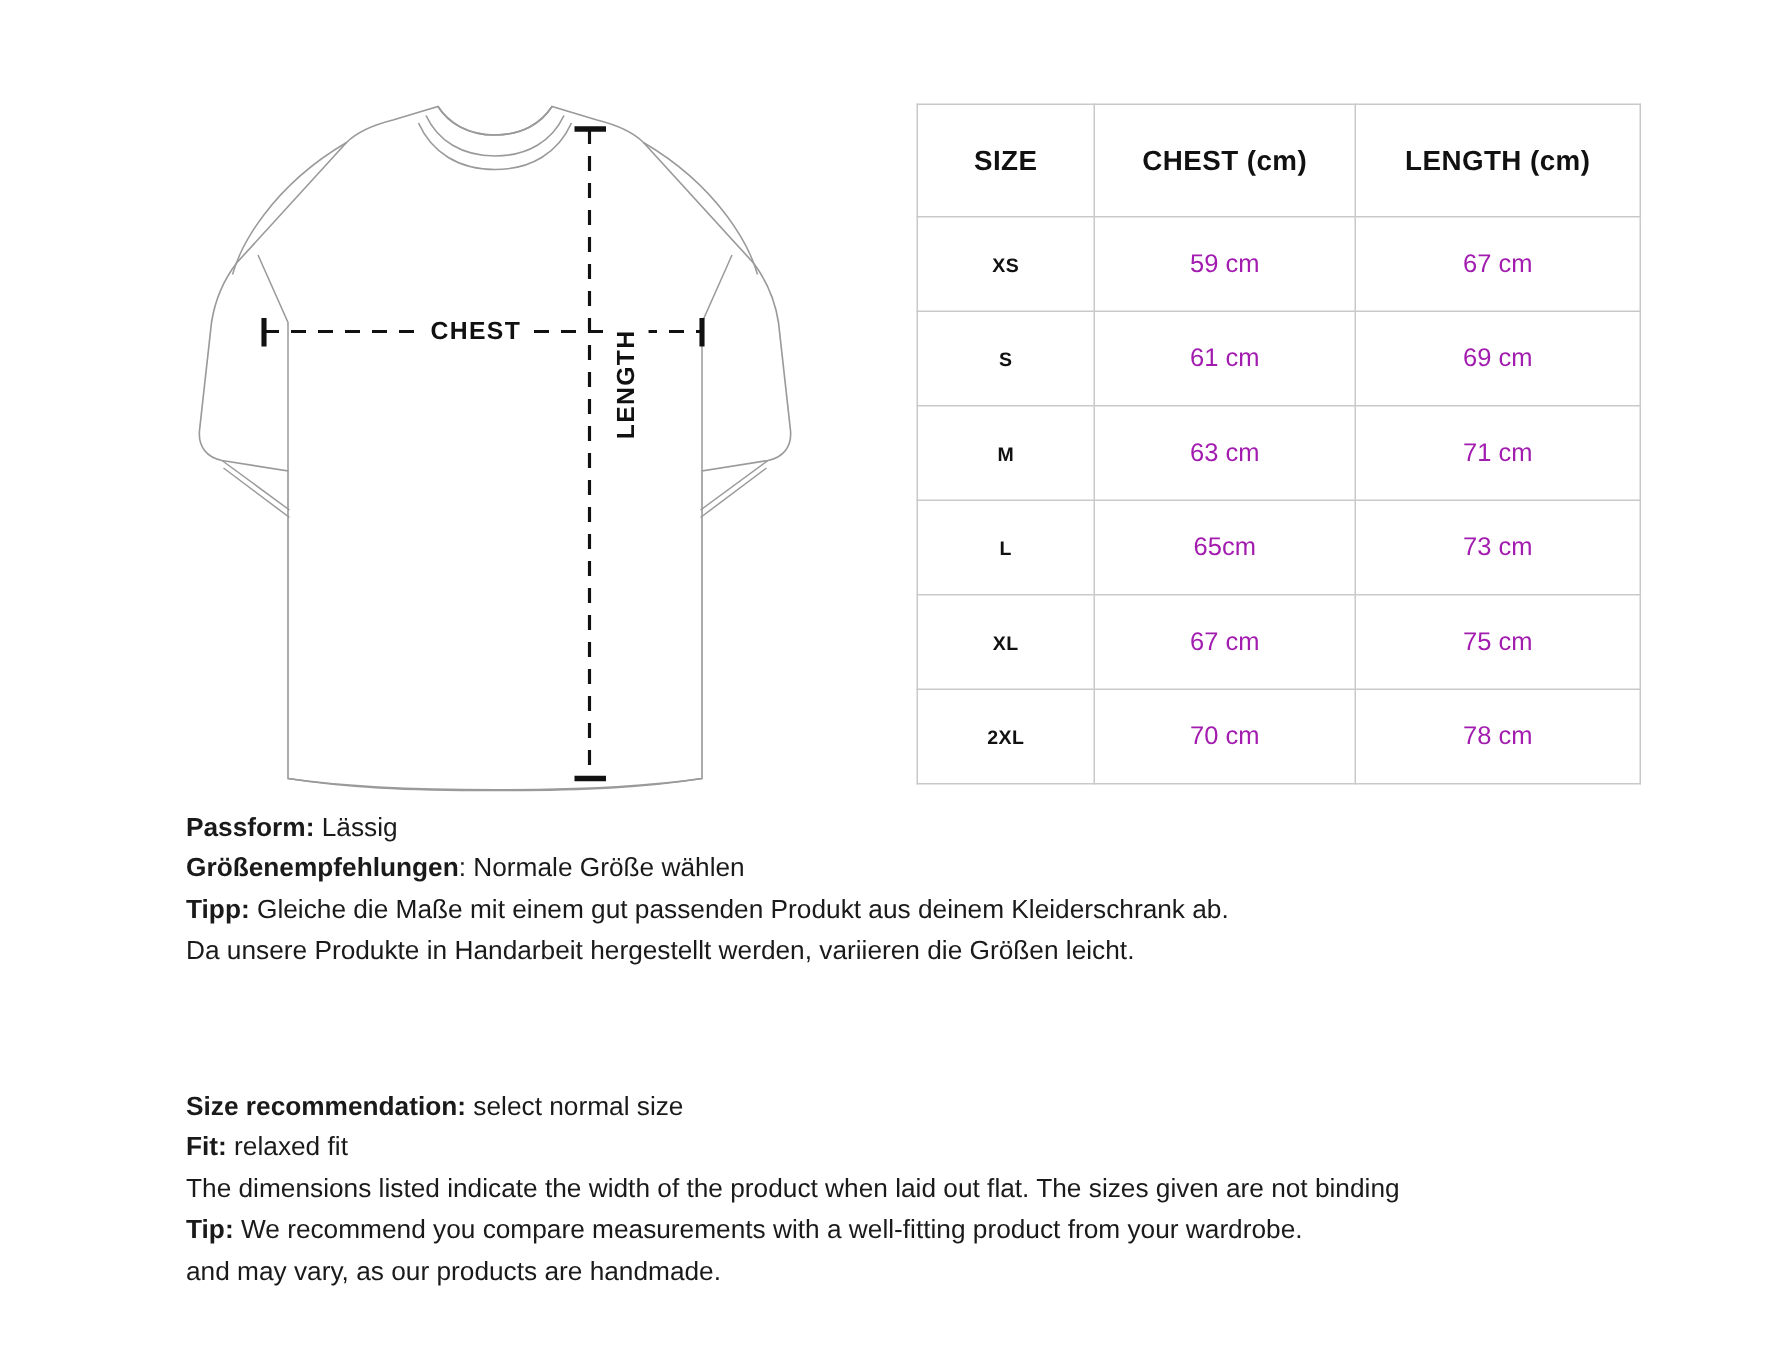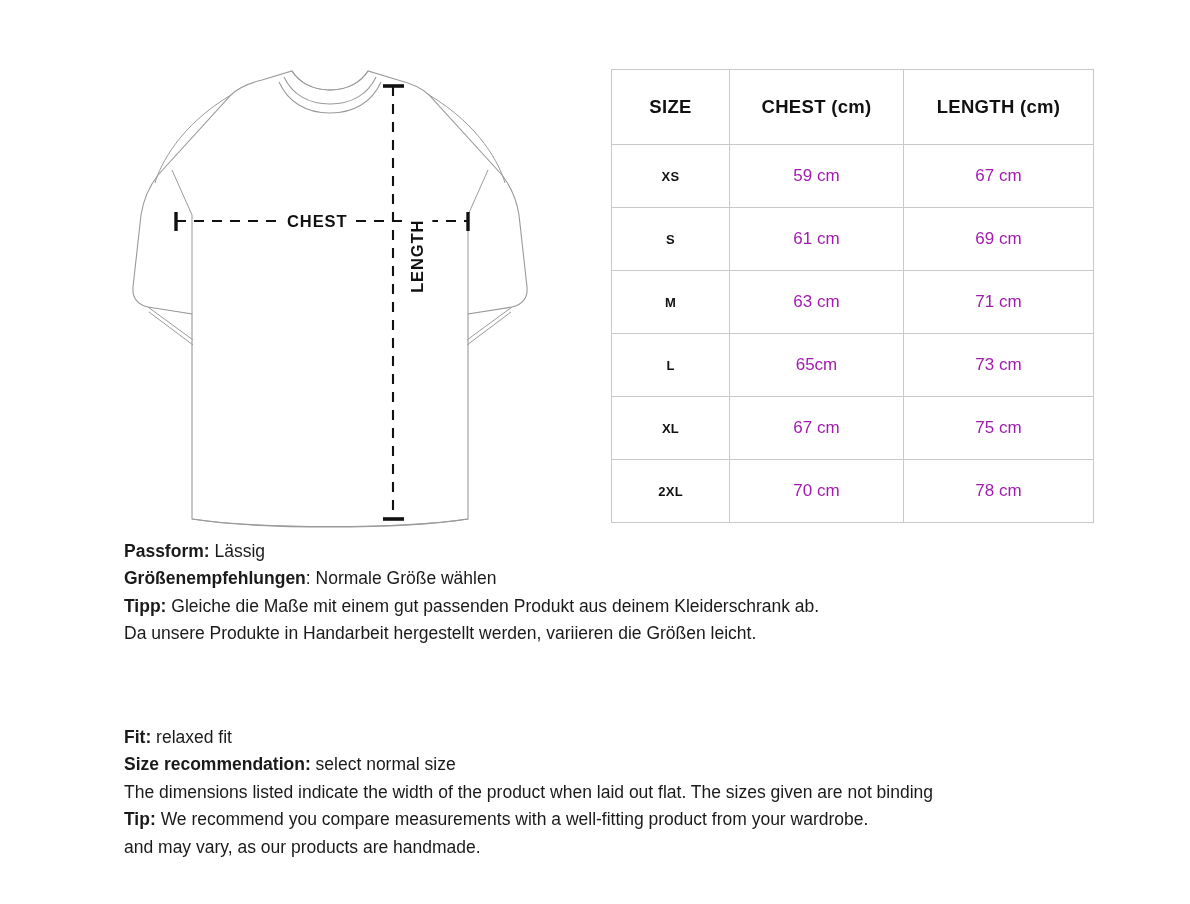--- a/index.html
+++ b/index.html
@@ -250,18 +250,18 @@
 </div>
 
 <div class="text-block" id="text-de">
   <p><b>Passform:</b><span> Lässig</span></p>
   <p><b>Größenempfehlungen</b><span>: Normale Größe wählen</span></p>
   <p><b>Tipp:</b><span> Gleiche die Maße mit einem gut passenden Produkt aus deinem Kleiderschrank ab.</span></p>
   <p>Da unsere Produkte in Handarbeit hergestellt werden, variieren die Größen leicht.</p>
 </div>
 
 <div class="text-block" id="text-en">
+  <p><b>Size recommendation:</b><span> select normal size</span></p>
   <p><b>Fit:</b><span> relaxed fit</span></p>
-  <p><b>Size recommendation:</b><span> select normal size</span></p>
   <p>The dimensions listed indicate the width of the product when laid out flat. The sizes given are not binding</p>
   <p><b>Tip:</b><span> We recommend you compare measurements with a well-fitting product from your wardrobe.</span></p>
   <p>and may vary, as our products are handmade.</p>
 </div>
 
 </body></html>

